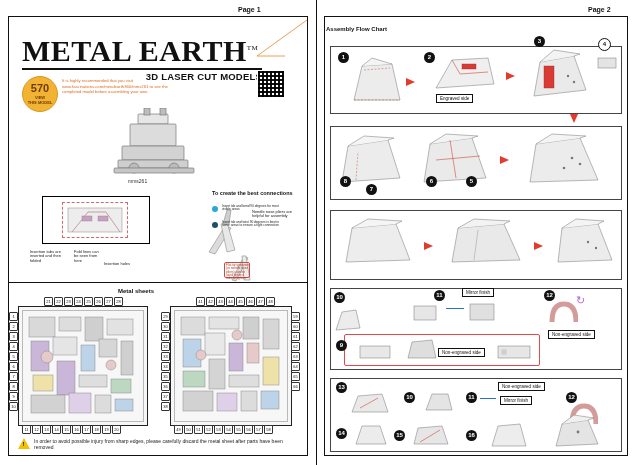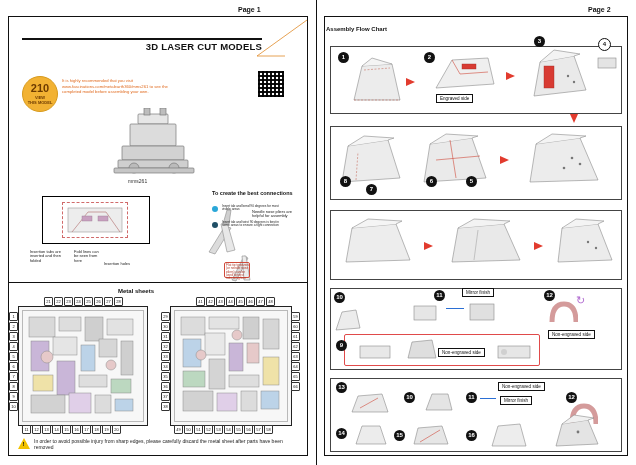--- a/index.html
+++ b/index.html
@@ -77,26 +77,27 @@
   <div class="pagelabel" style="left:588px;top:6px;">Page 2</div>
 
   <div class="box" style="left:8px;top:16px;width:300px;height:440px;border:0.8px solid #111;"></div>
 
   <svg style="position:absolute;left:255px;top:18px;" width="56" height="40">
     <path d="M2 38 L52 2" stroke="#e08a28" stroke-width="0.8" fill="none"></path>
     <path d="M2 38 L30 38" stroke="#e08a28" stroke-width="0.8" fill="none"></path>
   </svg>
 
   <div class="logo">
+    <div class="metal"><span>METAL EARTH</span><span class="tm">TM</span></div>
     <div class="rule"></div>
     <div class="sub">3D LASER CUT MODELS</div>
   </div>
 
   <div class="badge360">
-    <div class="n">210</div>
+    <div class="n">570</div>
     <div class="t">VIEW</div>
     <div class="t">THIS MODEL</div>
   </div>
 
   <div class="orangeText">It is highly recommended that you visit www.fascinations.com/metalearth360/mms261 to see the completed model before assembling your own.</div>
 
   <div class="qr"></div>
 
   <svg style="position:absolute;left:108px;top:108px;" width="92" height="72">
     <g stroke="#7a7a7a" stroke-width="0.7" fill="#e6e6e6">

